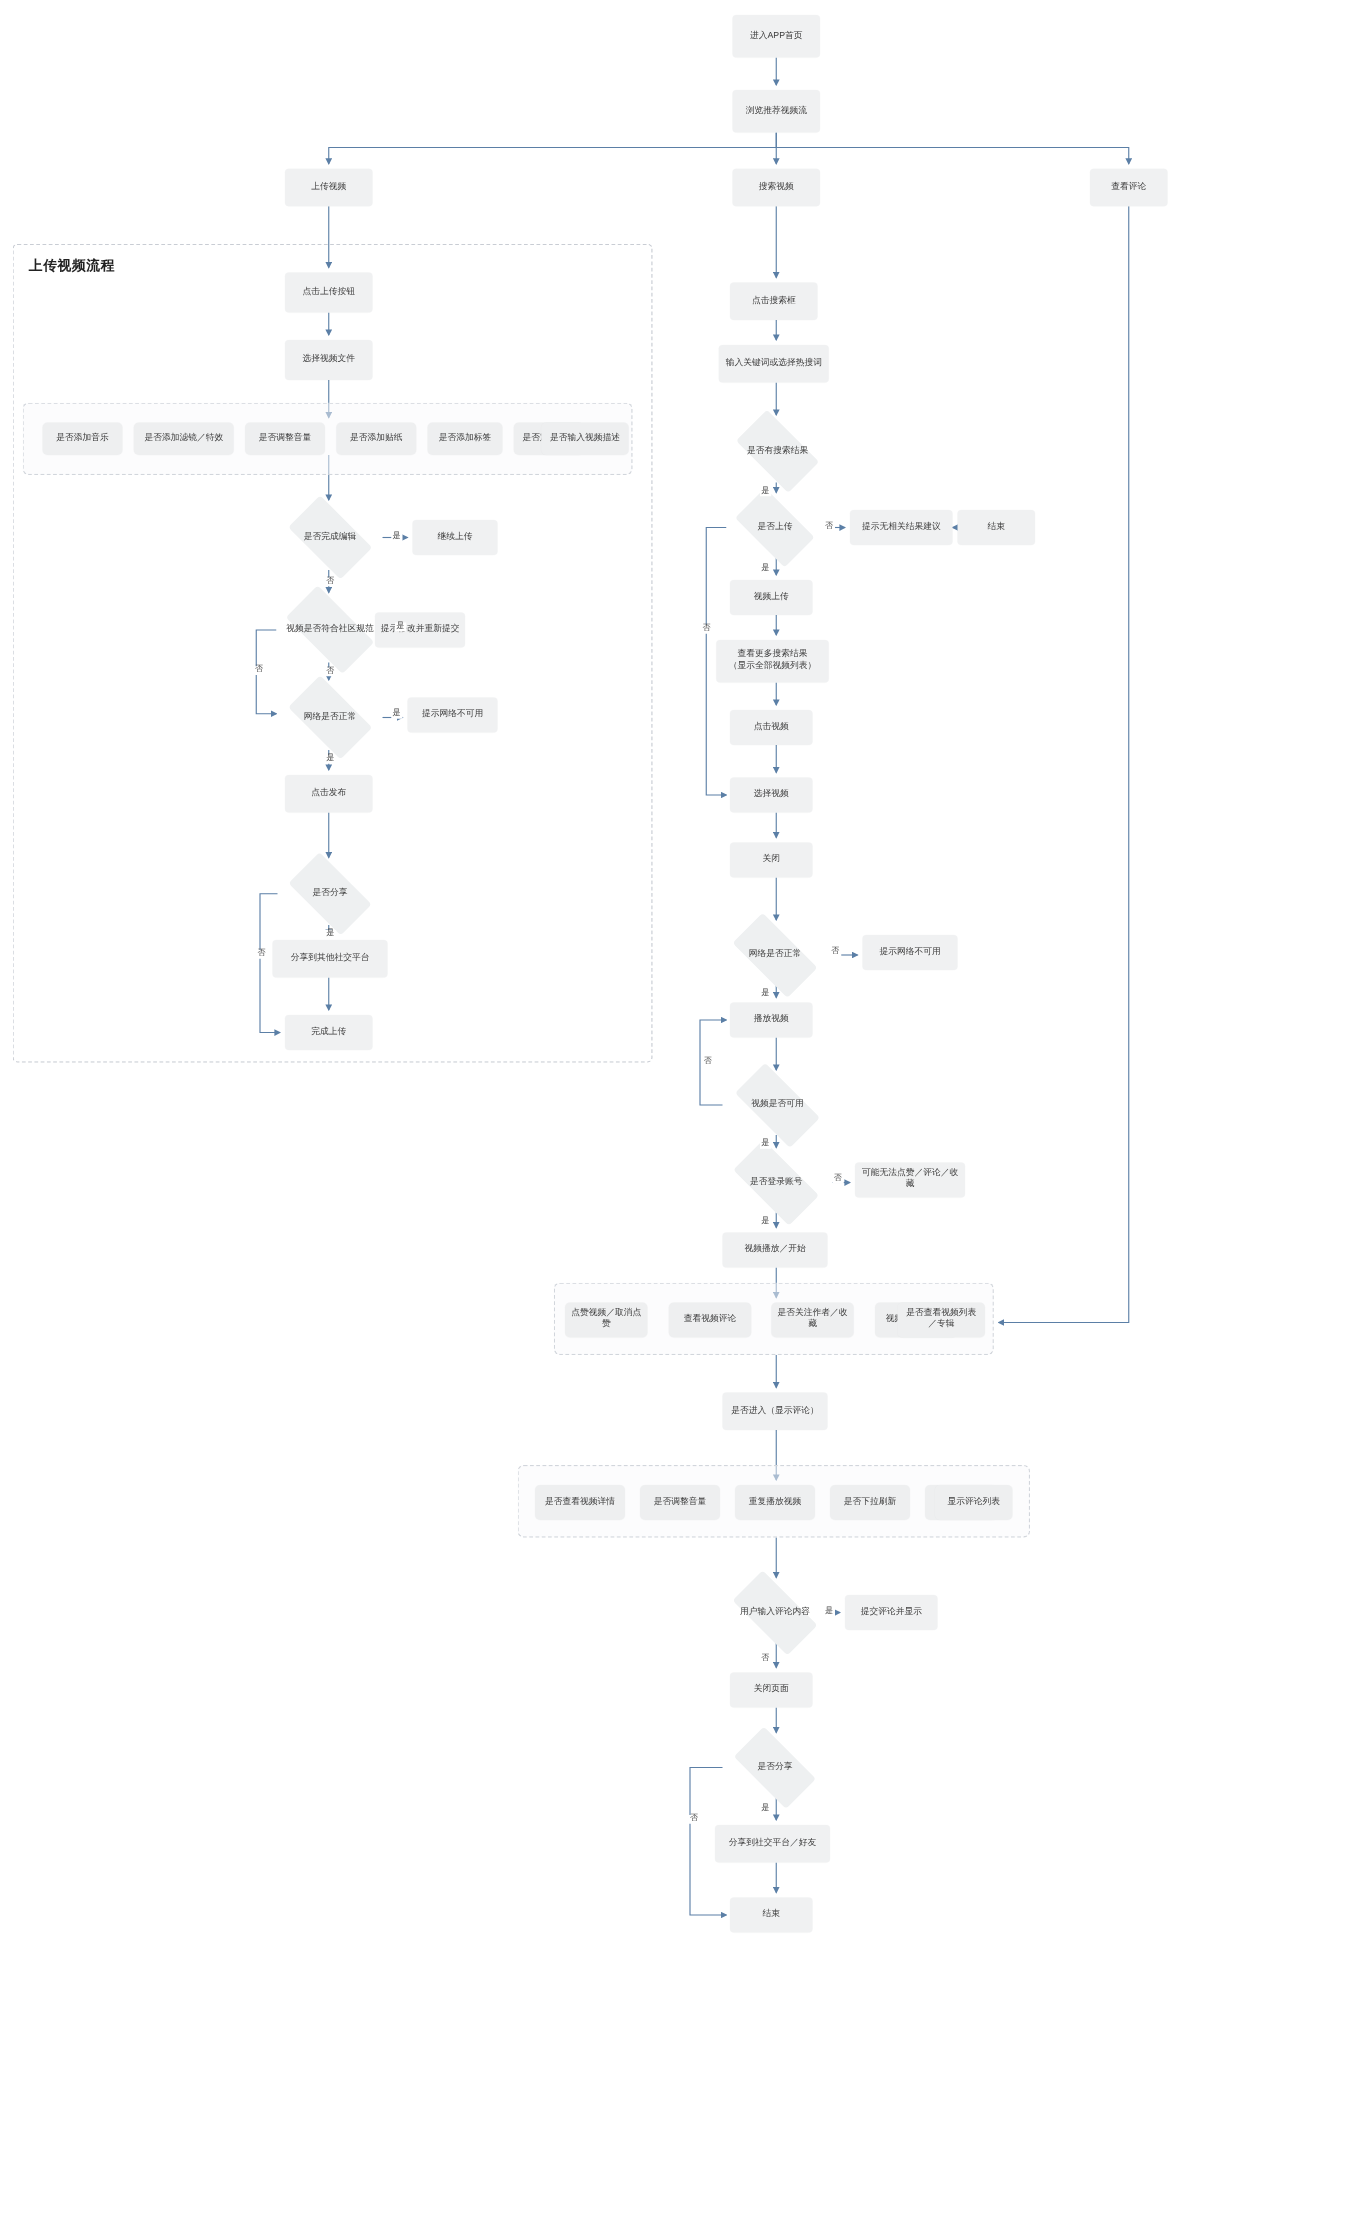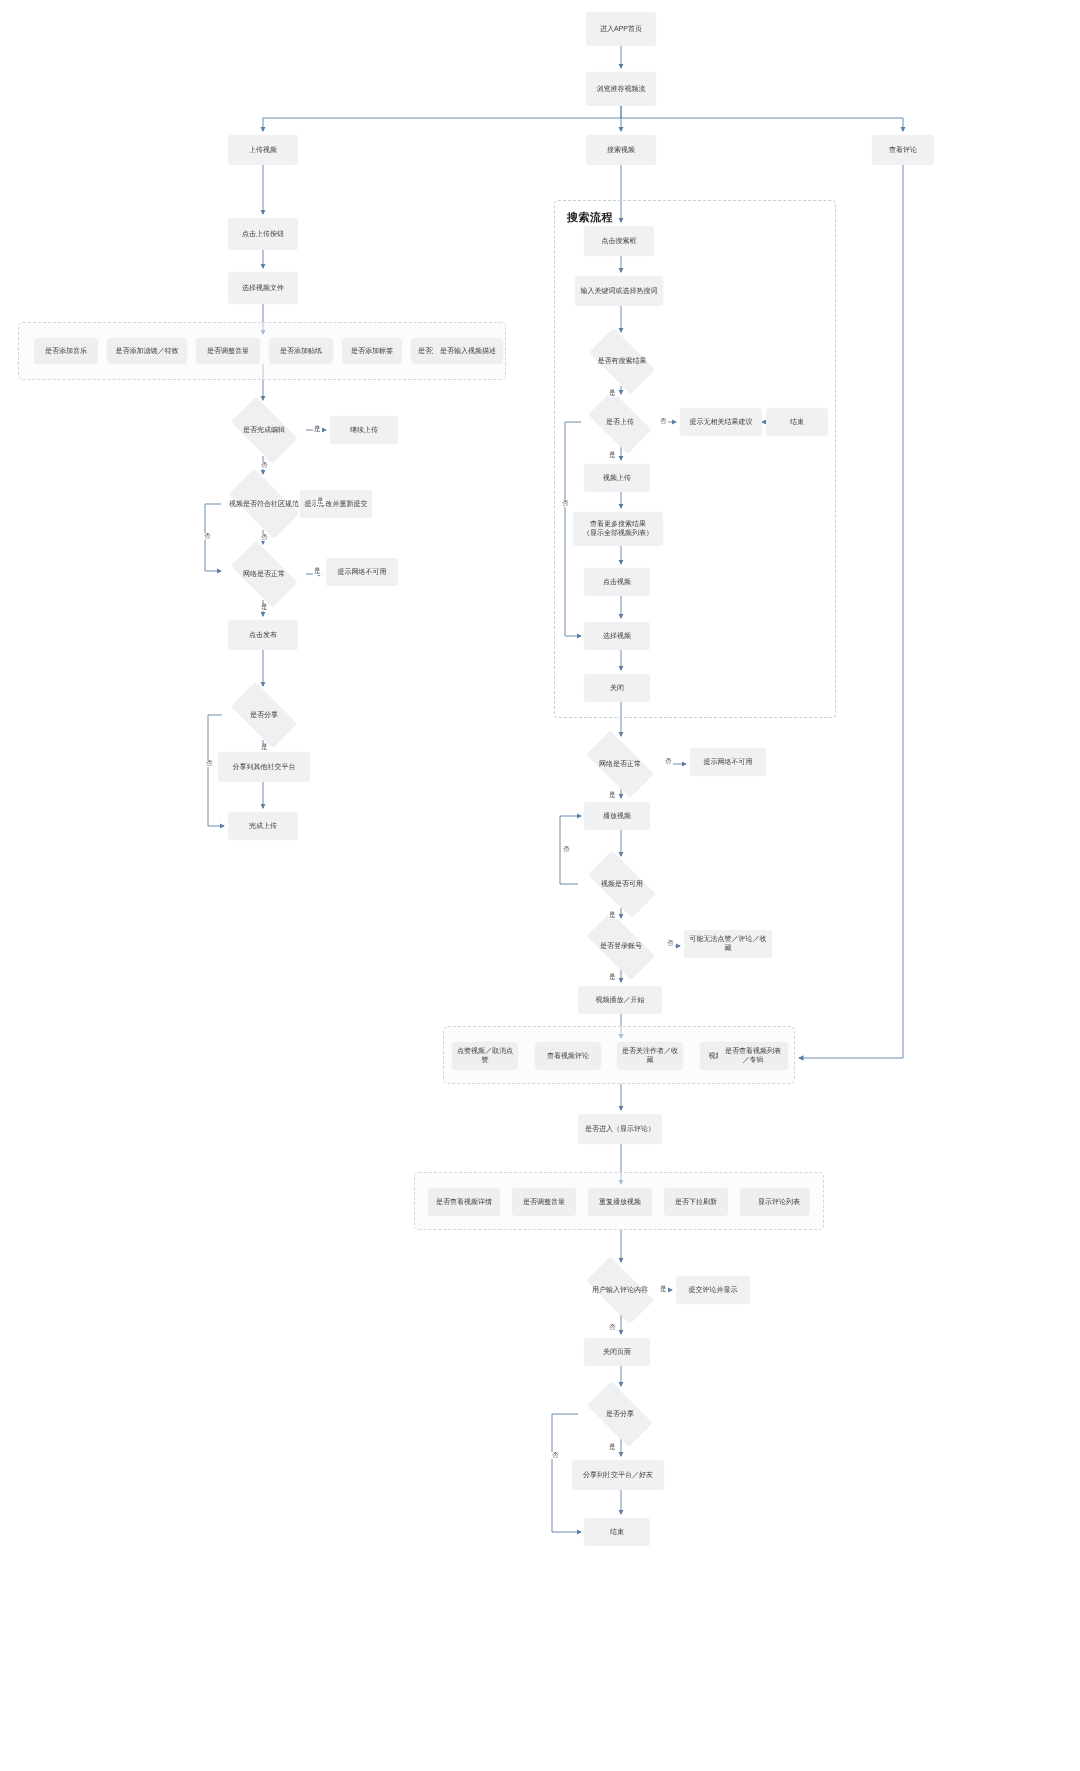--- a/index.html
+++ b/index.html
@@ -127,22 +127,22 @@
     </g>
     <g stroke="#5b7fa6" stroke-width="0.9" fill="none">
       <path d="M221,504 L205,504 L205,571 L221,571" marker-end="url(#ar)"></path>
       <path d="M222,715 L208,715 L208,826 L224,826" marker-end="url(#ar)"></path>
       <path d="M581,422 L565,422 L565,636 L581,636" marker-end="url(#ar)"></path>
       <path d="M578,884 L560,884 L560,816 L581,816" marker-end="url(#ar)"></path>
       <path d="M578,1414 L552,1414 L552,1532 L581,1532" marker-end="url(#ar)"></path>
     </g>
   </svg>
 
-  <div class="group" style="left:554px;top:200px;width:282px;height:518px;">
-    <div class="gtitle">搜索流程</div>
+  <div class="group" style="left:10px;top:195px;width:512px;height:655px;">
+    <div class="gtitle">上传视频流程</div>
   </div>
 
   <div class="chiprow" style="left:18px;top:322px;width:488px;height:58px;"></div>
   <div class="chiprow" style="left:443px;top:1026px;width:352px;height:58px;"></div>
   <div class="chiprow" style="left:414px;top:1172px;width:410px;height:58px;"></div>
 
   <div id="nodes">
       <div class="node" style="left: 586px; top: 12px; width: 70px; height: 34px;">
         <span style="white-space: pre-line;">进入APP首页</span>
       </div>

